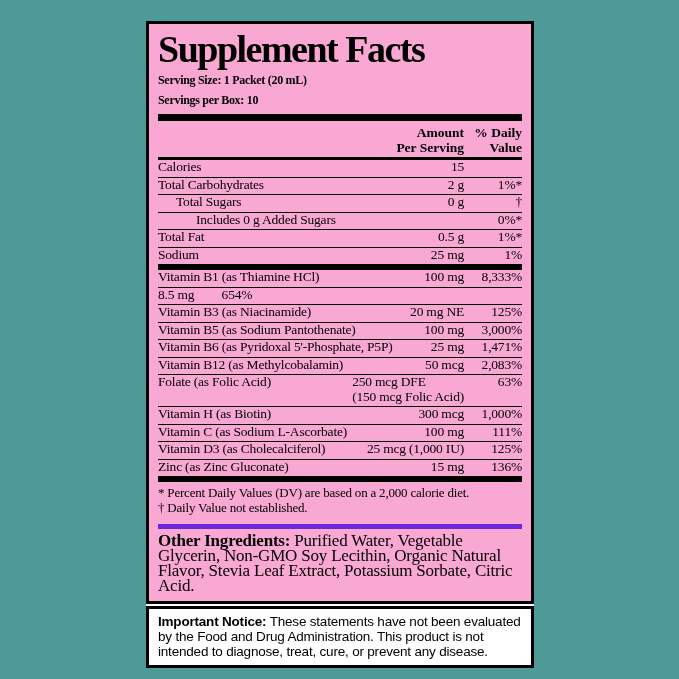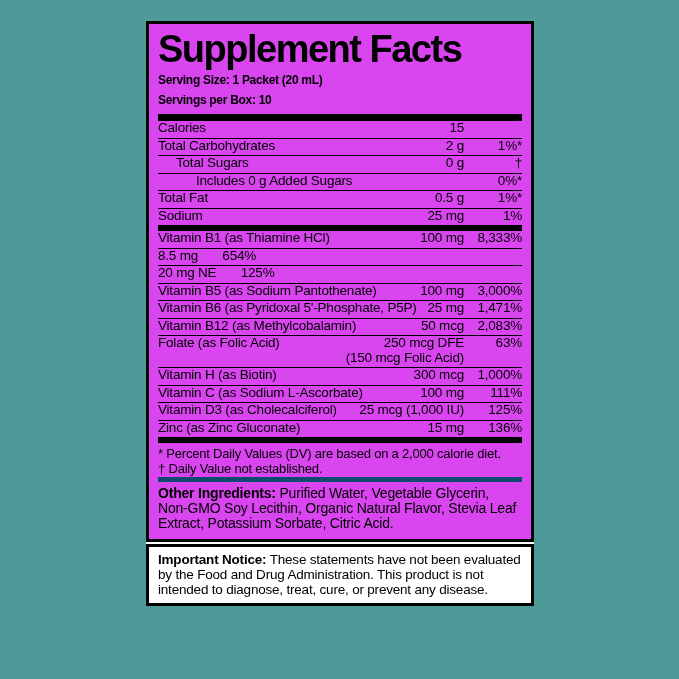--- a/index.html
+++ b/index.html
@@ -19,22 +19,23 @@
     position: absolute;
     left: 146px;
     top: 21px;
     width: 388px;
     background: #fff;
   }
   .panel {
     box-sizing: border-box;
     width: 388px;
     border: 3px solid #000;
-    background: #d946ef;
+    background: #f9a8d4;
     padding: 4px 9px 7px 9px;
+    font-family: Liberation Serif, serif;
   }
   .title {
     font-size: 38px;
     font-weight: bold;
     letter-spacing: -1.5px;
     line-height: 42px;
     margin: 0;
     white-space: nowrap;
   }
   .serving-line {
@@ -65,38 +66,38 @@
     display: flex;
     align-items: flex-start;
     font-size: 13.5px;
     line-height: 14.5px;
     padding: 0 0 2px 0;
     border-bottom: 1.5px solid #000;
     letter-spacing: -0.2px;
   }
   .row:last-child { border-bottom: none; }
   .row .label { flex: 1 1 auto; padding-right: 8px; }
-  .row .amt   { flex: 0 0 auto; text-align: right; }
+  .row .amt   { flex: 0 0 auto; text-align: left; }
   .row .dv    { flex: 0 0 58px; text-align: right; }
   .row.ind1 .label { padding-left: 18px; }
   .row.ind2 .label { padding-left: 38px; }
   .row.no-border { border-bottom: none; }
   .bar-mid {
     height: 6px;
     background: #000;
   }
   .footnotes {
     font-size: 13px;
     line-height: 14.5px;
-    padding: 4px 0 1px 0;
-    border-bottom: 5px solid #0c4a6e;
+    padding: 4px 0 9px 0;
+    border-bottom: 5px solid #6d28d9;
     letter-spacing: -0.2px;
   }
   .other-ing {
-    font-size: 14px;
+    font-size: 17px;
     line-height: 15px;
     padding: 4px 0 1px 0;
     letter-spacing: -0.2px;
     margin: 0;
   }
   .notice-box {
     box-sizing: border-box;
     width: 388px;
     margin-top: 2px;
     border: 3px solid #000;
@@ -113,20 +114,30 @@
 
 <div class="wrap">
 
   <div class="panel">
     <div class="title">Supplement Facts</div>
     <div class="serving-line">Serving Size: 1 Packet (20 mL)</div>
     <div class="serving-line">Servings per Box: 10</div>
 
     <div class="bar-top"></div>
 
+    <div class="colhead">
+      <div class="amt-h">
+        <div>Amount</div>
+        <div>Per Serving</div>
+      </div>
+      <div class="dv-h">
+        <div>% Daily</div>
+        <div>Value</div>
+      </div>
+    </div>
 
     <div class="rows">
         <div class="row">
           <span class="label">Calories</span>
           <span class="amt">
             <div>15</div>
           </span>
           <span class="dv"></span>
         </div>
         <div class="row">
@@ -172,20 +183,21 @@
           </span>
           <span class="dv">8,333%</span>
         </div>
         <div class="row">
           <span class="amt">
             <div>8.5 mg</div>
           </span>
           <span class="dv">654%</span>
         </div>
         <div class="row">
+          <span class="label">Vitamin B3 (as Niacinamide)</span>
           <span class="amt">
             <div>20 mg NE</div>
           </span>
           <span class="dv">125%</span>
         </div>
         <div class="row">
           <span class="label">Vitamin B5 (as Sodium Pantothenate)</span>
           <span class="amt">
             <div>100 mg</div>
           </span>

